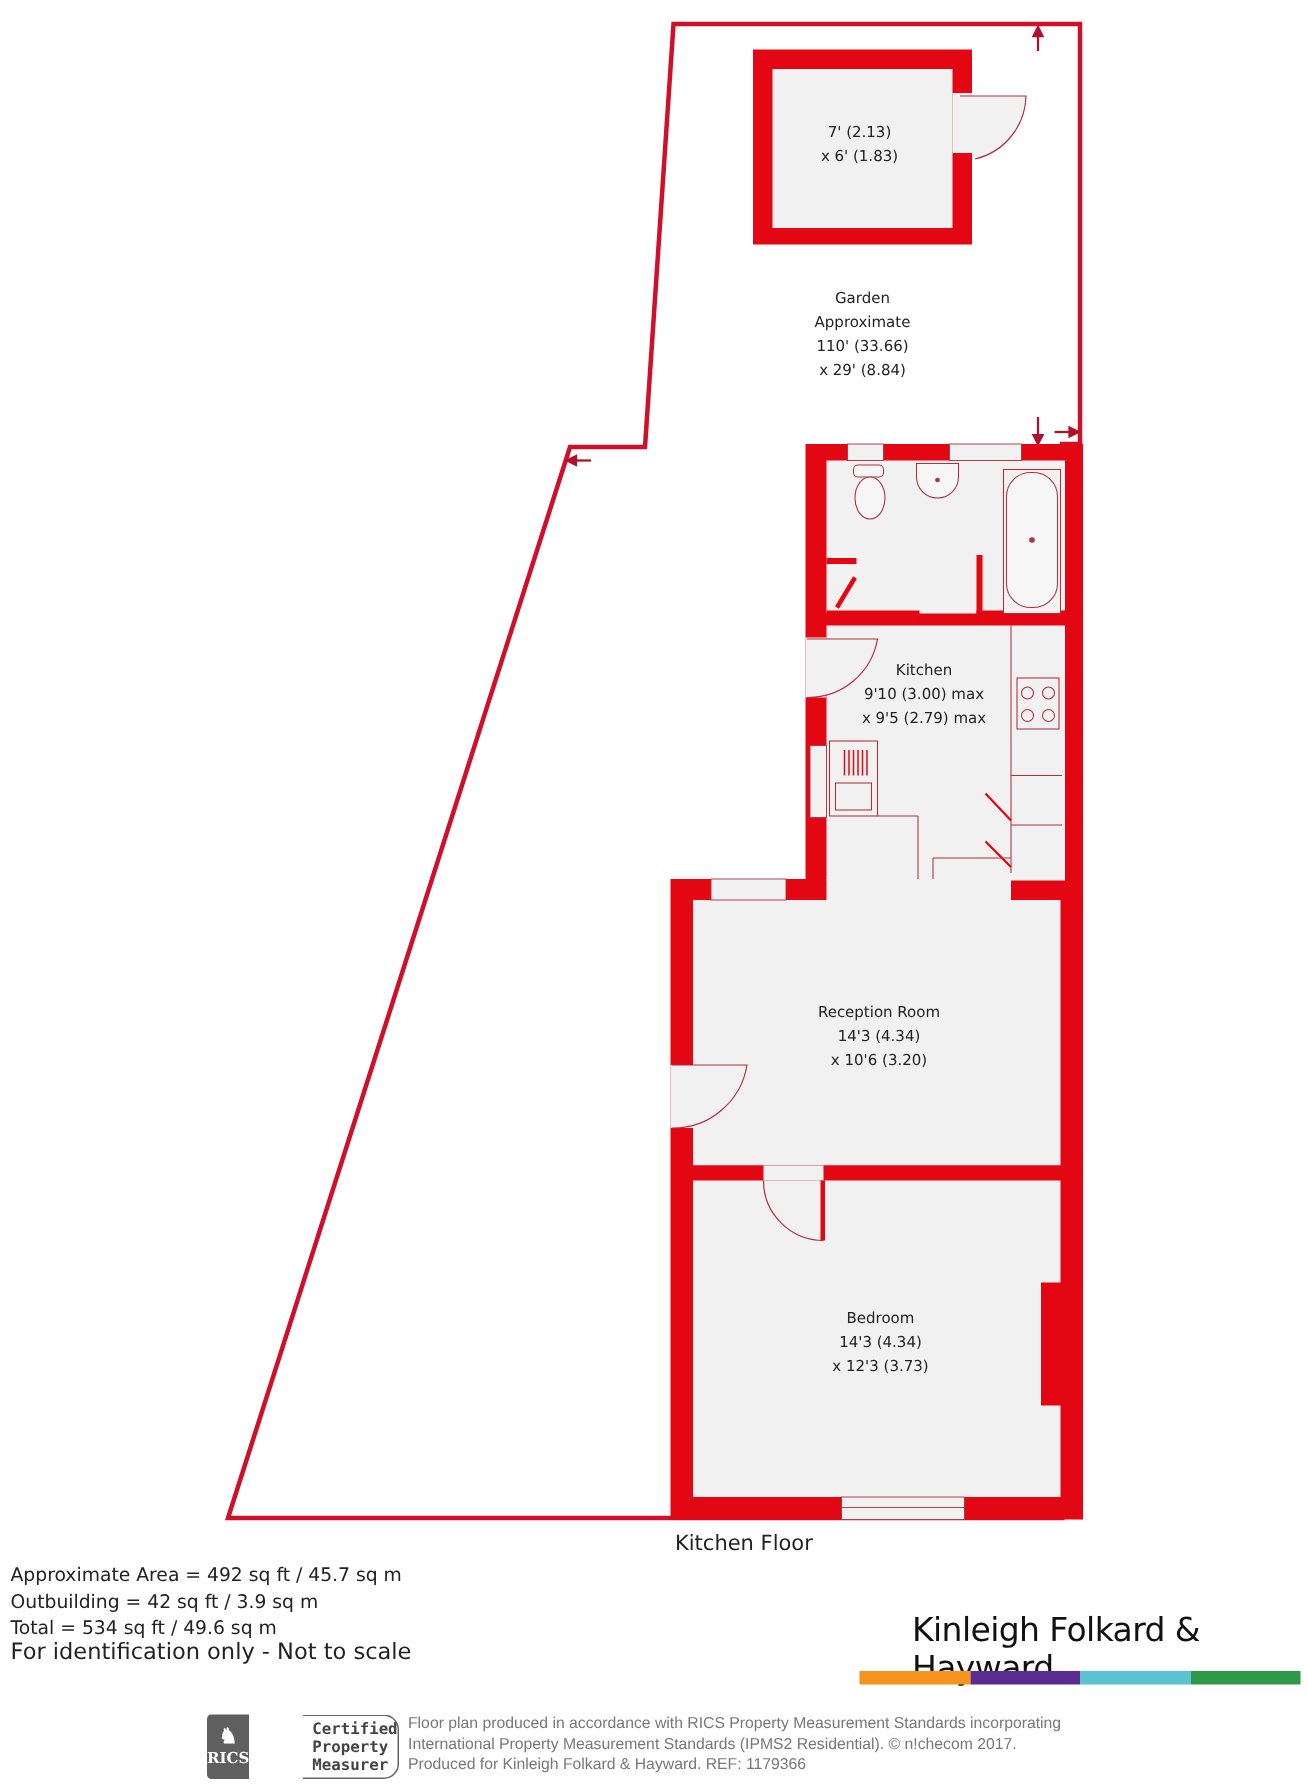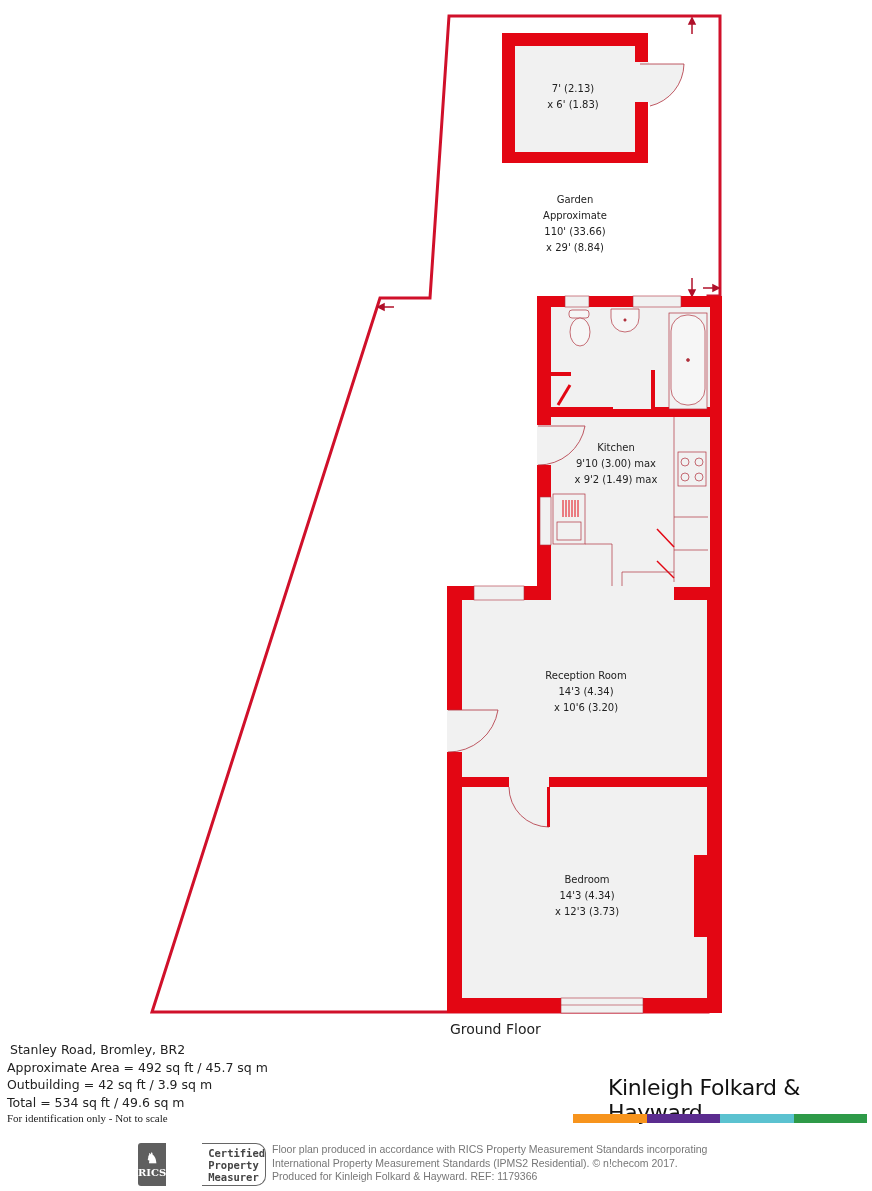--- a/index.html
+++ b/index.html
@@ -6,21 +6,21 @@
   body { width: 872px; height: 1191px; position: relative; overflow: hidden;
          font-family: "Liberation Sans", sans-serif; color: #1a1a1a; }
   #plan { position: absolute; left: 0; top: 0; }
   .room-label { position: absolute; text-align: center; font-family: "DejaVu Sans", sans-serif;
                 font-size: 10px; line-height: 16px; color: #222; transform: translateX(-50%); white-space: nowrap; }
   .room-label span { display: block; }
   .floor-title { position: absolute; left: 450px; top: 1021px; font-family: "DejaVu Sans", sans-serif;
                  font-size: 14px; color: #222; }
   .address-block { position: absolute; left: 7px; top: 1041px; font-family: "DejaVu Sans", sans-serif;
                    font-size: 12.5px; line-height: 17.5px; color: #222; }
-  .address-block .small { font-size: 11px; line-height: 15px; font-family: Liberation Serif, serif; }
+  .address-block .small { font-size: 15px; line-height: 15px; }
   .brand { position: absolute; left: 572px; top: 1075px; font-family: "DejaVu Sans", sans-serif;
            font-size: 22px; color: #111; letter-spacing: -0.4px; margin-left: 36px; }
   .brand-bar { position: absolute; left: 573px; top: 1114px; height: 9px; width: 294px; display: flex; }
   .brand-bar div { flex: 1; height: 100%; }
   .rics-badge { position: absolute; left: 138px; top: 1143px; width: 126px; height: 43px; display: flex; }
   .rics-logo { width: 42px; height: 43px; background: #5f5f5f; color: #fff; display: flex; flex-direction: column;
                align-items: center; justify-content: center; font-family: "DejaVu Serif", serif; font-weight: bold;
                font-size: 10px; border-radius: 3px 0 0 3px; }
   .rics-logo .lion { font-size: 14px; line-height: 14px; margin-bottom: 2px; }
   .rics-cert { flex: 1; border: 1.5px solid #666; border-left: none; border-radius: 0 10px 10px 0;
@@ -154,37 +154,36 @@
 </div>
 <div class="room-label" style="left:575px; top:192px;">
   <span>Garden</span>
   <span>Approximate</span>
   <span>110' (33.66)</span>
   <span>x 29' (8.84)</span>
 </div>
 <div class="room-label" style="left:616px; top:440px;">
   <span>Kitchen</span>
   <span>9'10 (3.00) max</span>
-  <span>x 9'2 (1.49) max</span>
+  <span>x 9'5 (2.79) max</span>
 </div>
 <div class="room-label" style="left:586px; top:668px;">
   <span>Reception Room</span>
   <span>14'3 (4.34)</span>
   <span>x 10'6 (3.20)</span>
 </div>
 <div class="room-label" style="left:587px; top:872px;">
   <span>Bedroom</span>
   <span>14'3 (4.34)</span>
   <span>x 12'3 (3.73)</span>
 </div>
 
-<div class="floor-title">Ground Floor</div>
+<div class="floor-title">Kitchen Floor</div>
 
 <div class="address-block">
-  <div style="padding-left:3px;">Stanley Road, Bromley, BR2</div>
   <div>Approximate Area = 492 sq ft / 45.7 sq m</div>
   <div>Outbuilding = 42 sq ft / 3.9  sq m</div>
   <div>Total = 534 sq ft / 49.6 sq m</div>
   <div class="small">For identification only - Not to scale</div>
 </div>
 
 <div class="brand">Kinleigh Folkard &amp; Hayward</div>
 <div class="brand-bar">
   <div style="background:#f7941d;"></div>
   <div style="background:#5b2c8f;"></div>

